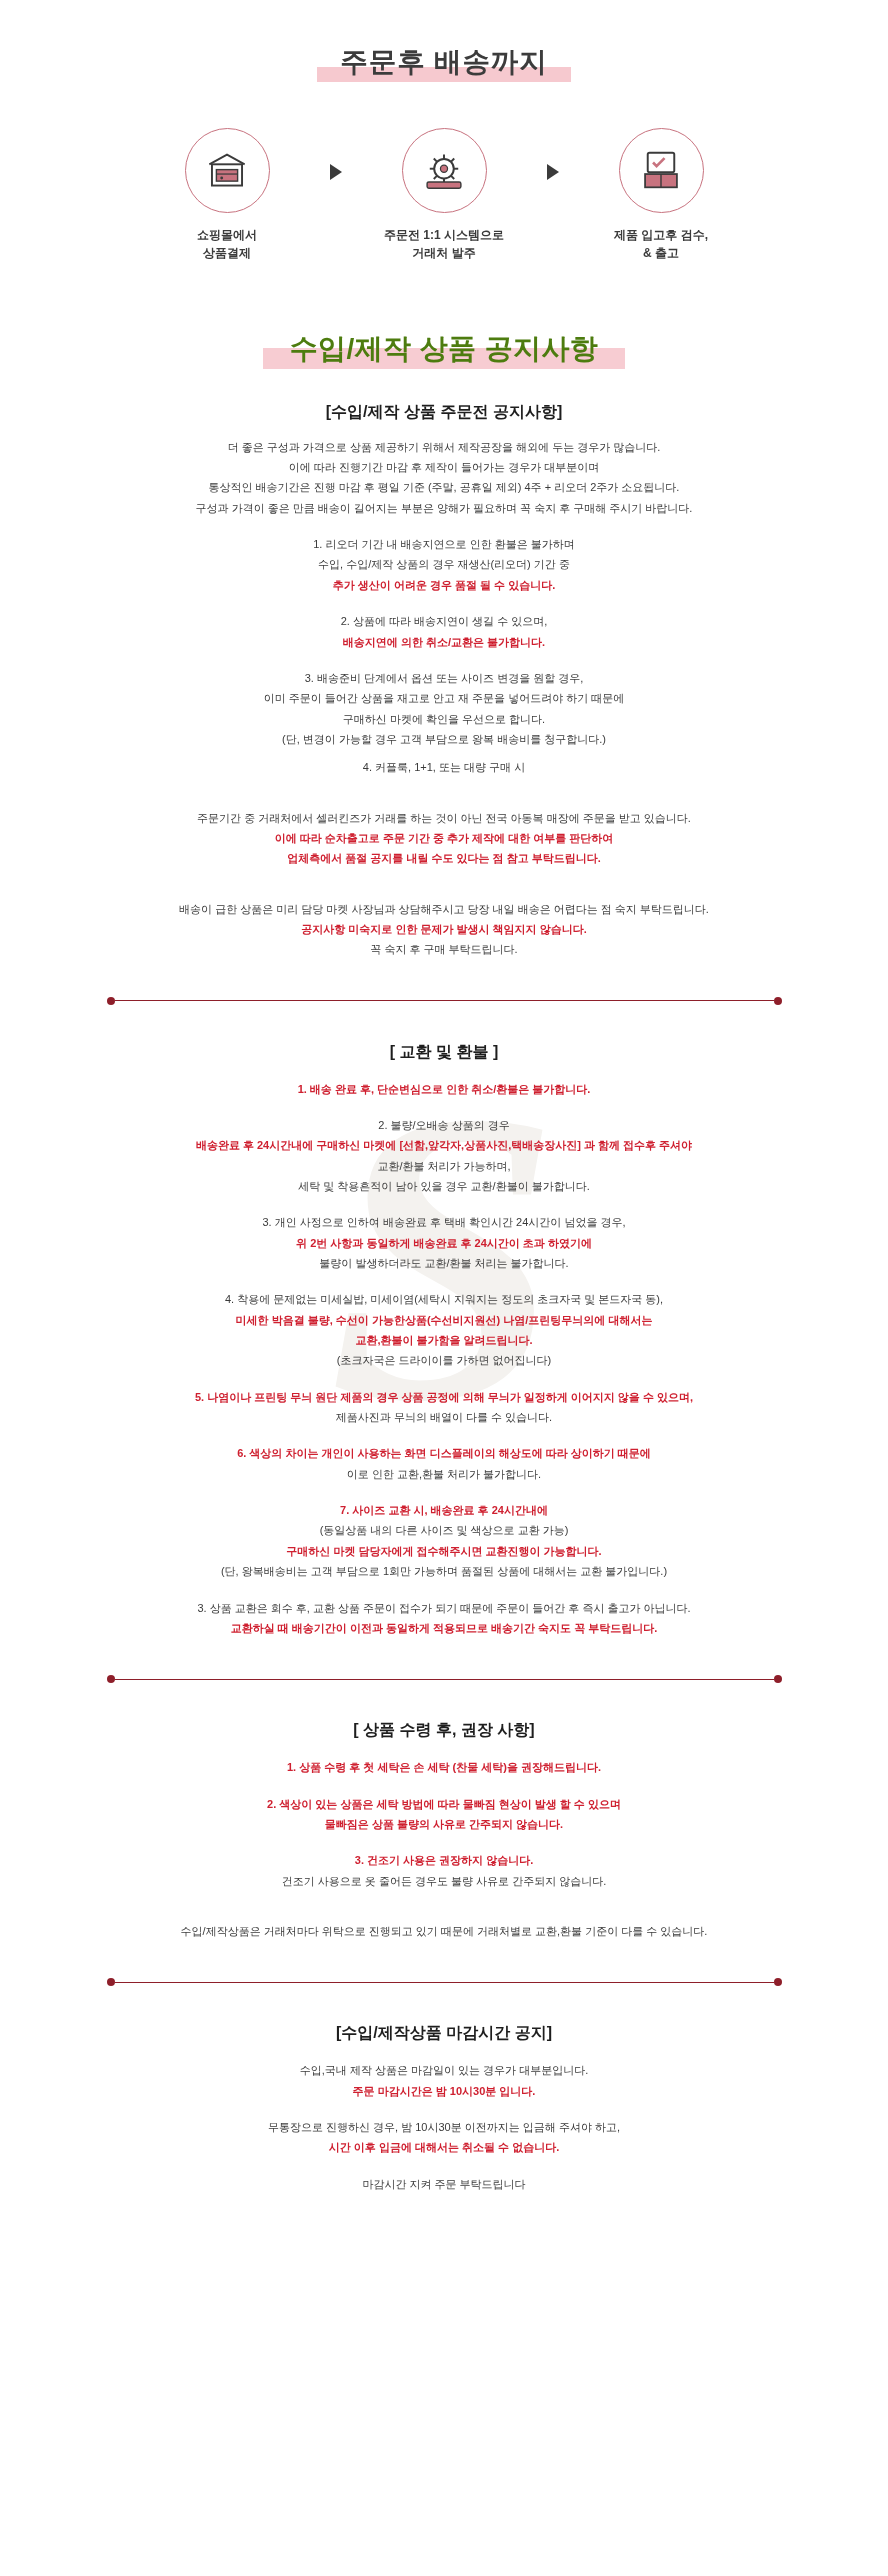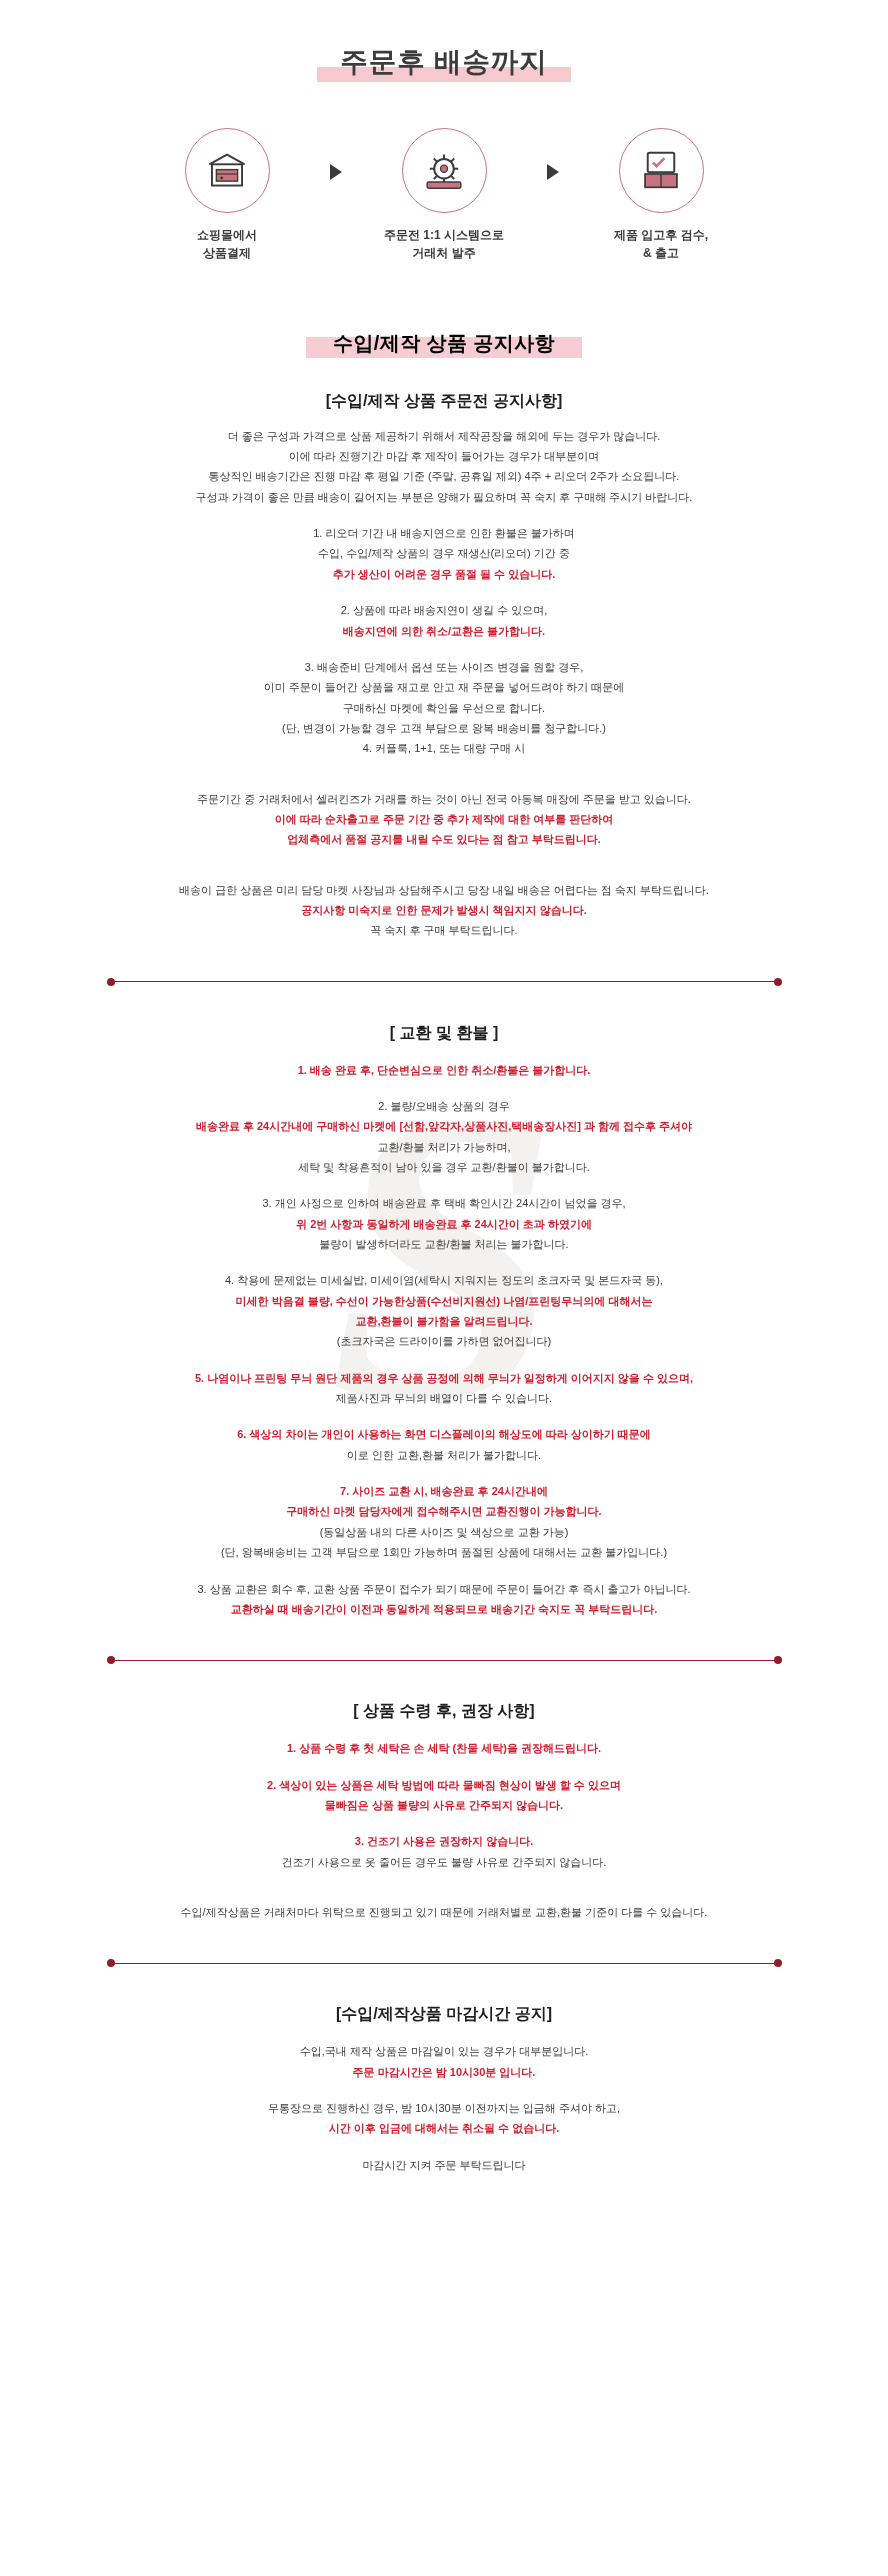--- a/index.html
+++ b/index.html
@@ -82,23 +82,23 @@
     border-bottom:8px solid transparent;
     border-left:12.4px solid #3b3b3b;
   }
 
   
   .main-title-wrap { margin-top:62px; text-align:center; }
   .main-title {
     display:inline-block;
     position:relative;
     padding:5.3px 27px 3.6px;
-    font-size:20px;
-    font-weight:bold;
-    color:#000000;
+    font-size:28px;
+    font-weight:bold;
+    color:#4d7c0f;
     letter-spacing:0.4px;
   }
   .main-title .hl {
     position:absolute; left:0; right:0; bottom:2.7px; height:21px;
     background:#f7ccd2;
     z-index:-1;
   }
 
   
   .block { margin-top:30px; text-align:center; }
@@ -254,21 +254,21 @@
           <div style="margin-top: 16px;">
             <p class="line">2. 상품에 따라 배송지연이 생길 수 있으며,</p>
             <p class="line red">배송지연에 의한 취소/교환은 불가합니다.</p>
           </div>
           <div style="margin-top: 16px;">
             <p class="line">3. 배송준비 단계에서 옵션 또는 사이즈 변경을 원할 경우,</p>
             <p class="line">이미 주문이 들어간 상품을 재고로 안고 재 주문을 넣어드려야 하기 때문에</p>
             <p class="line">구매하신 마켓에 확인을 우선으로 합니다.</p>
             <p class="line">(단, 변경이 가능할 경우 고객 부담으로 왕복 배송비를 청구합니다.)</p>
           </div>
-          <div style="margin-top: 0;">
+          <div style="margin-top: 8px;">
             <p class="line">4. 커플룩, 1+1, 또는 대량 구매 시</p>
           </div>
         </div>
       <div class="spacer-md"></div>
       <div>
           <p class="line">주문기간 중 거래처에서 셀러킨즈가 거래를 하는 것이 아닌 전국 아동복 매장에 주문을 받고 있습니다.</p>
           <p class="line red">이에 따라 순차출고로 주문 기간 중 추가 제작에 대한 여부를 판단하여</p>
           <p class="line red">업체측에서 품절 공지를 내릴 수도 있다는 점 참고 부탁드립니다.</p>
         </div>
       <div class="spacer-md"></div>
@@ -311,22 +311,22 @@
           <div style="margin-top: 16px;">
             <p class="line red">5. 나염이나 프린팅 무늬 원단 제품의 경우 상품 공정에 의해 무늬가 일정하게 이어지지 않을 수 있으며,</p>
             <p class="line">제품사진과 무늬의 배열이 다를 수 있습니다.</p>
           </div>
           <div style="margin-top: 16px;">
             <p class="line red">6. 색상의 차이는 개인이 사용하는 화면 디스플레이의 해상도에 따라 상이하기 때문에</p>
             <p class="line">이로 인한 교환,환불 처리가 불가합니다.</p>
           </div>
           <div style="margin-top: 16px;">
             <p class="line red">7. 사이즈 교환 시, 배송완료 후 24시간내에</p>
+            <p class="line">(동일상품 내의 다른 사이즈 및 색상으로 교환 가능)</p>
             <p class="line red">구매하신 마켓 담당자에게 접수해주시면 교환진행이 가능합니다.</p>
-            <p class="line">(동일상품 내의 다른 사이즈 및 색상으로 교환 가능)</p>
             <p class="line">(단, 왕복배송비는 고객 부담으로 1회만 가능하며 품절된 상품에 대해서는 교환 불가입니다.)</p>
           </div>
           <div style="margin-top: 16px;">
             <p class="line">3. 상품 교환은 회수 후, 교환 상품 주문이 접수가 되기 때문에 주문이 들어간 후 즉시 출고가 아닙니다.</p>
             <p class="line red">교환하실 때 배송기간이 이전과 동일하게 적용되므로 배송기간 숙지도 꼭 부탁드립니다.</p>
           </div>
         </div>
     </div>
 
     <div class="divider">

